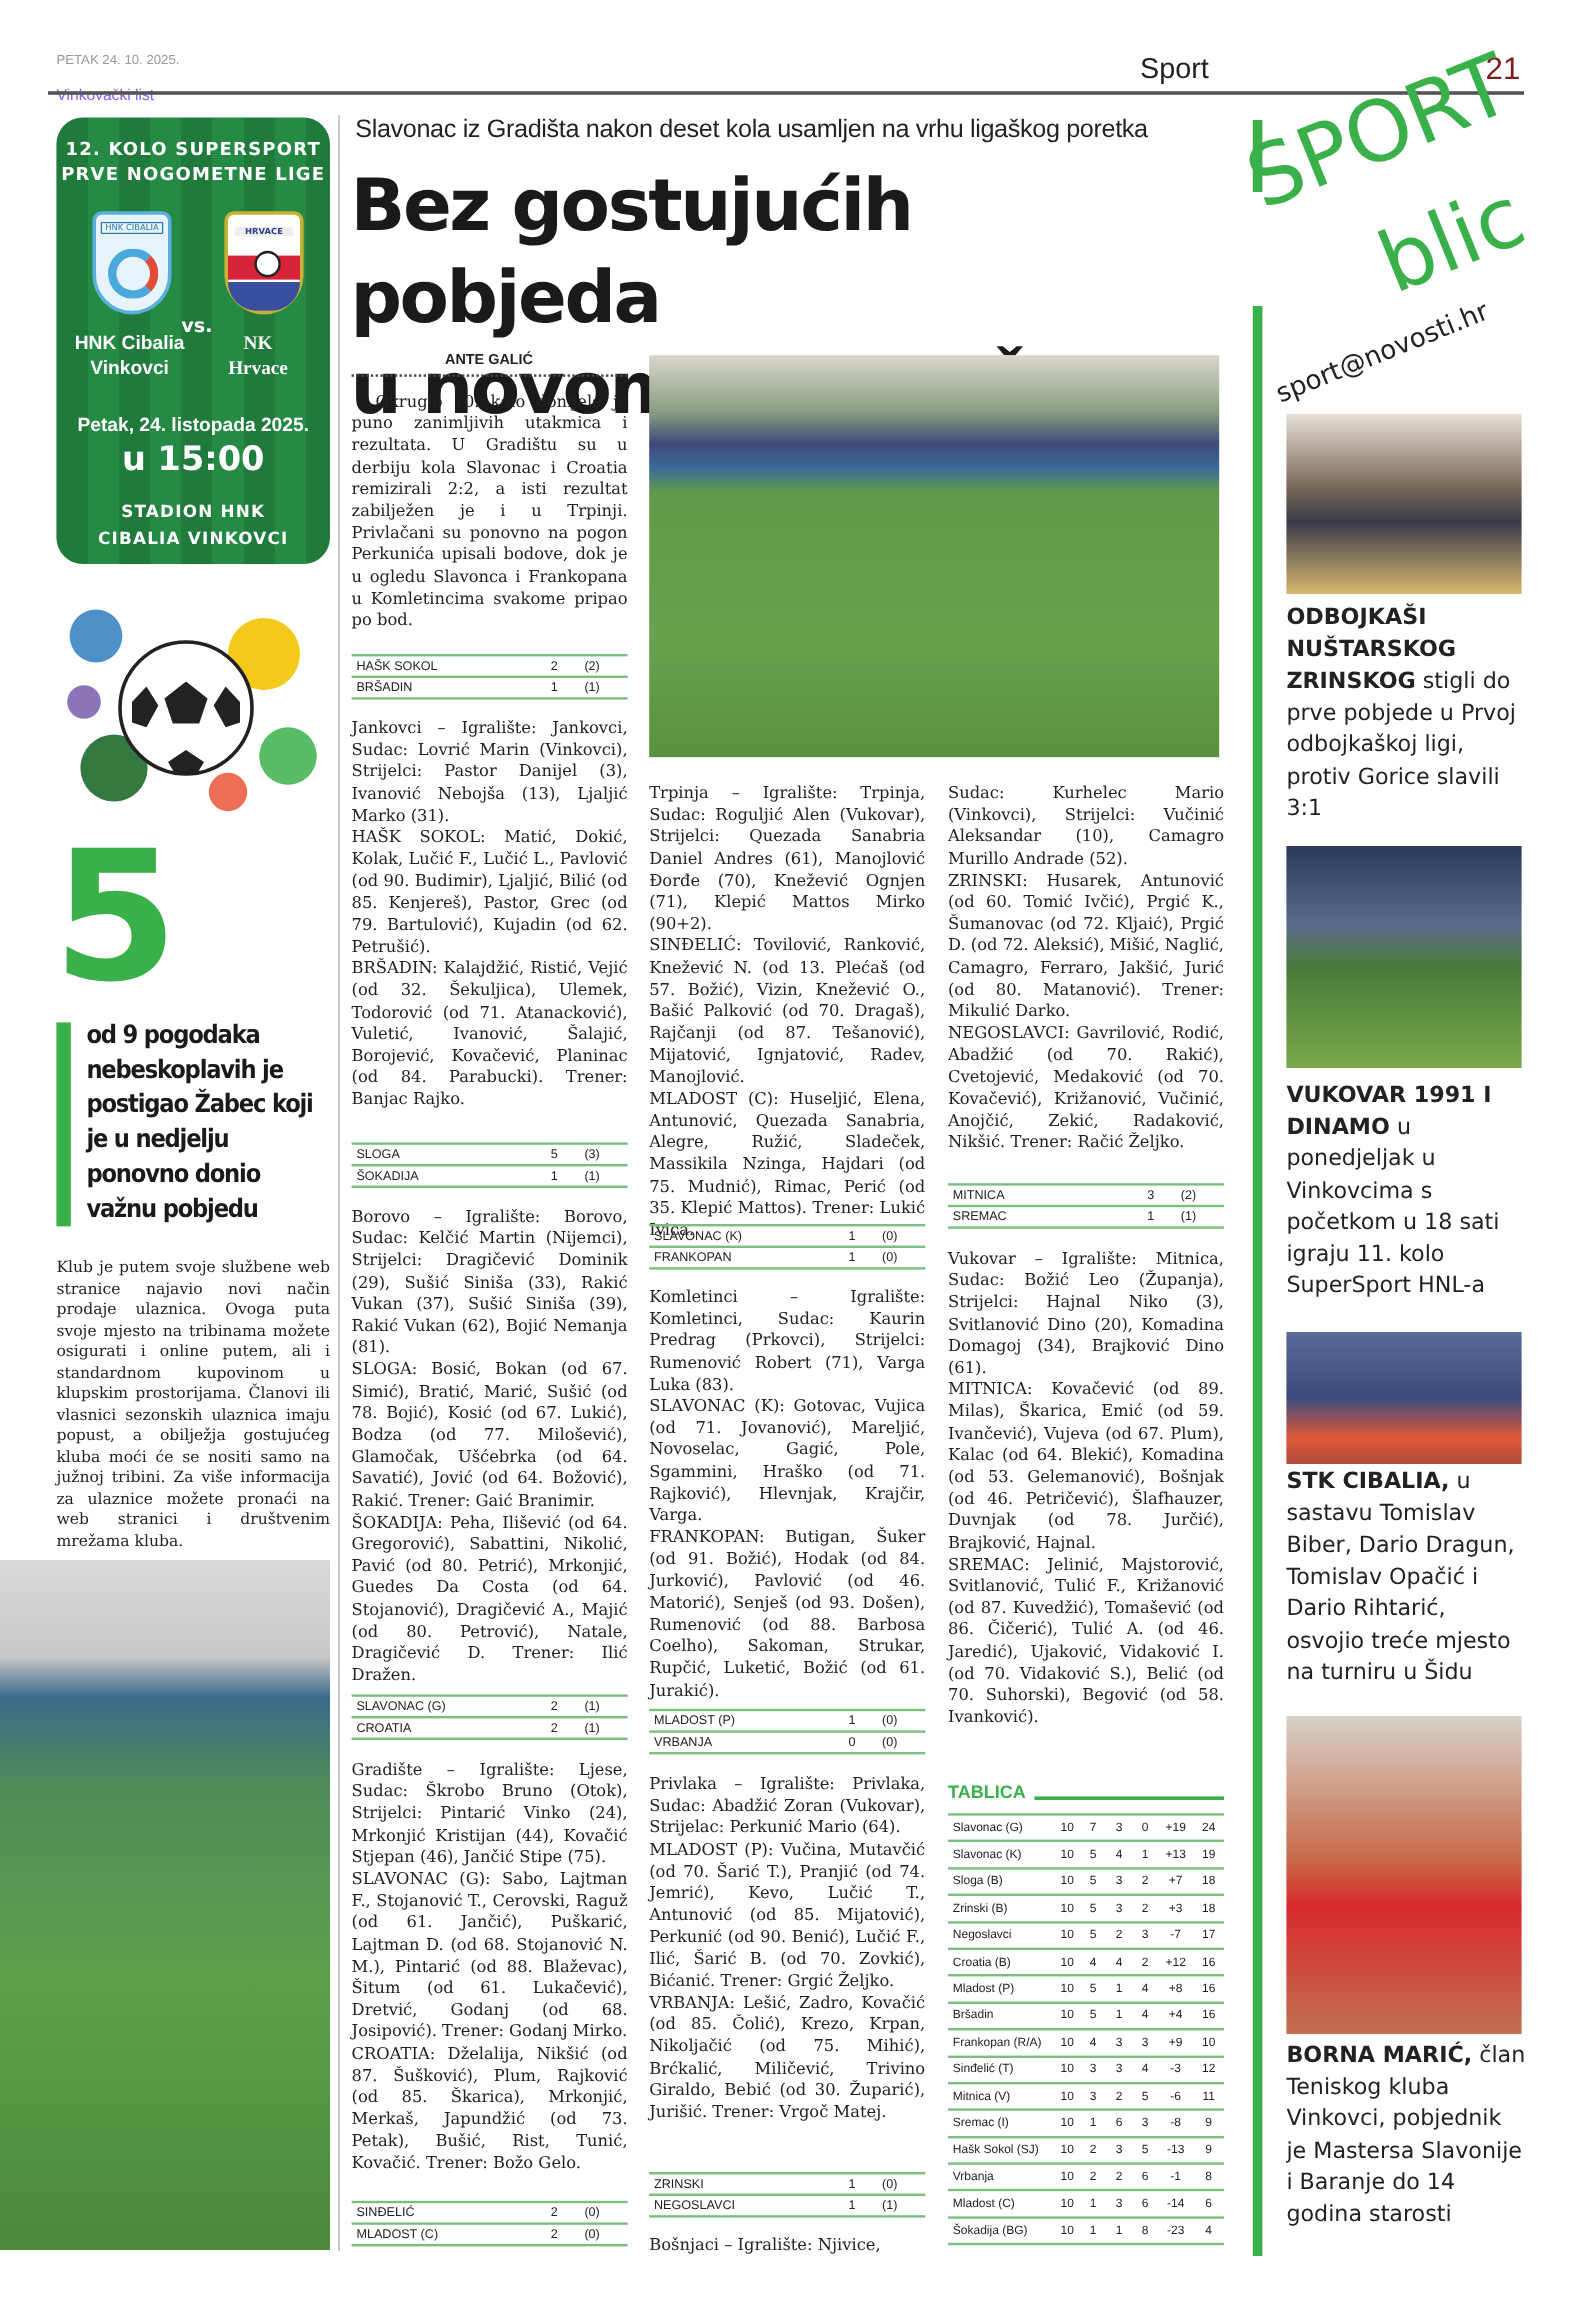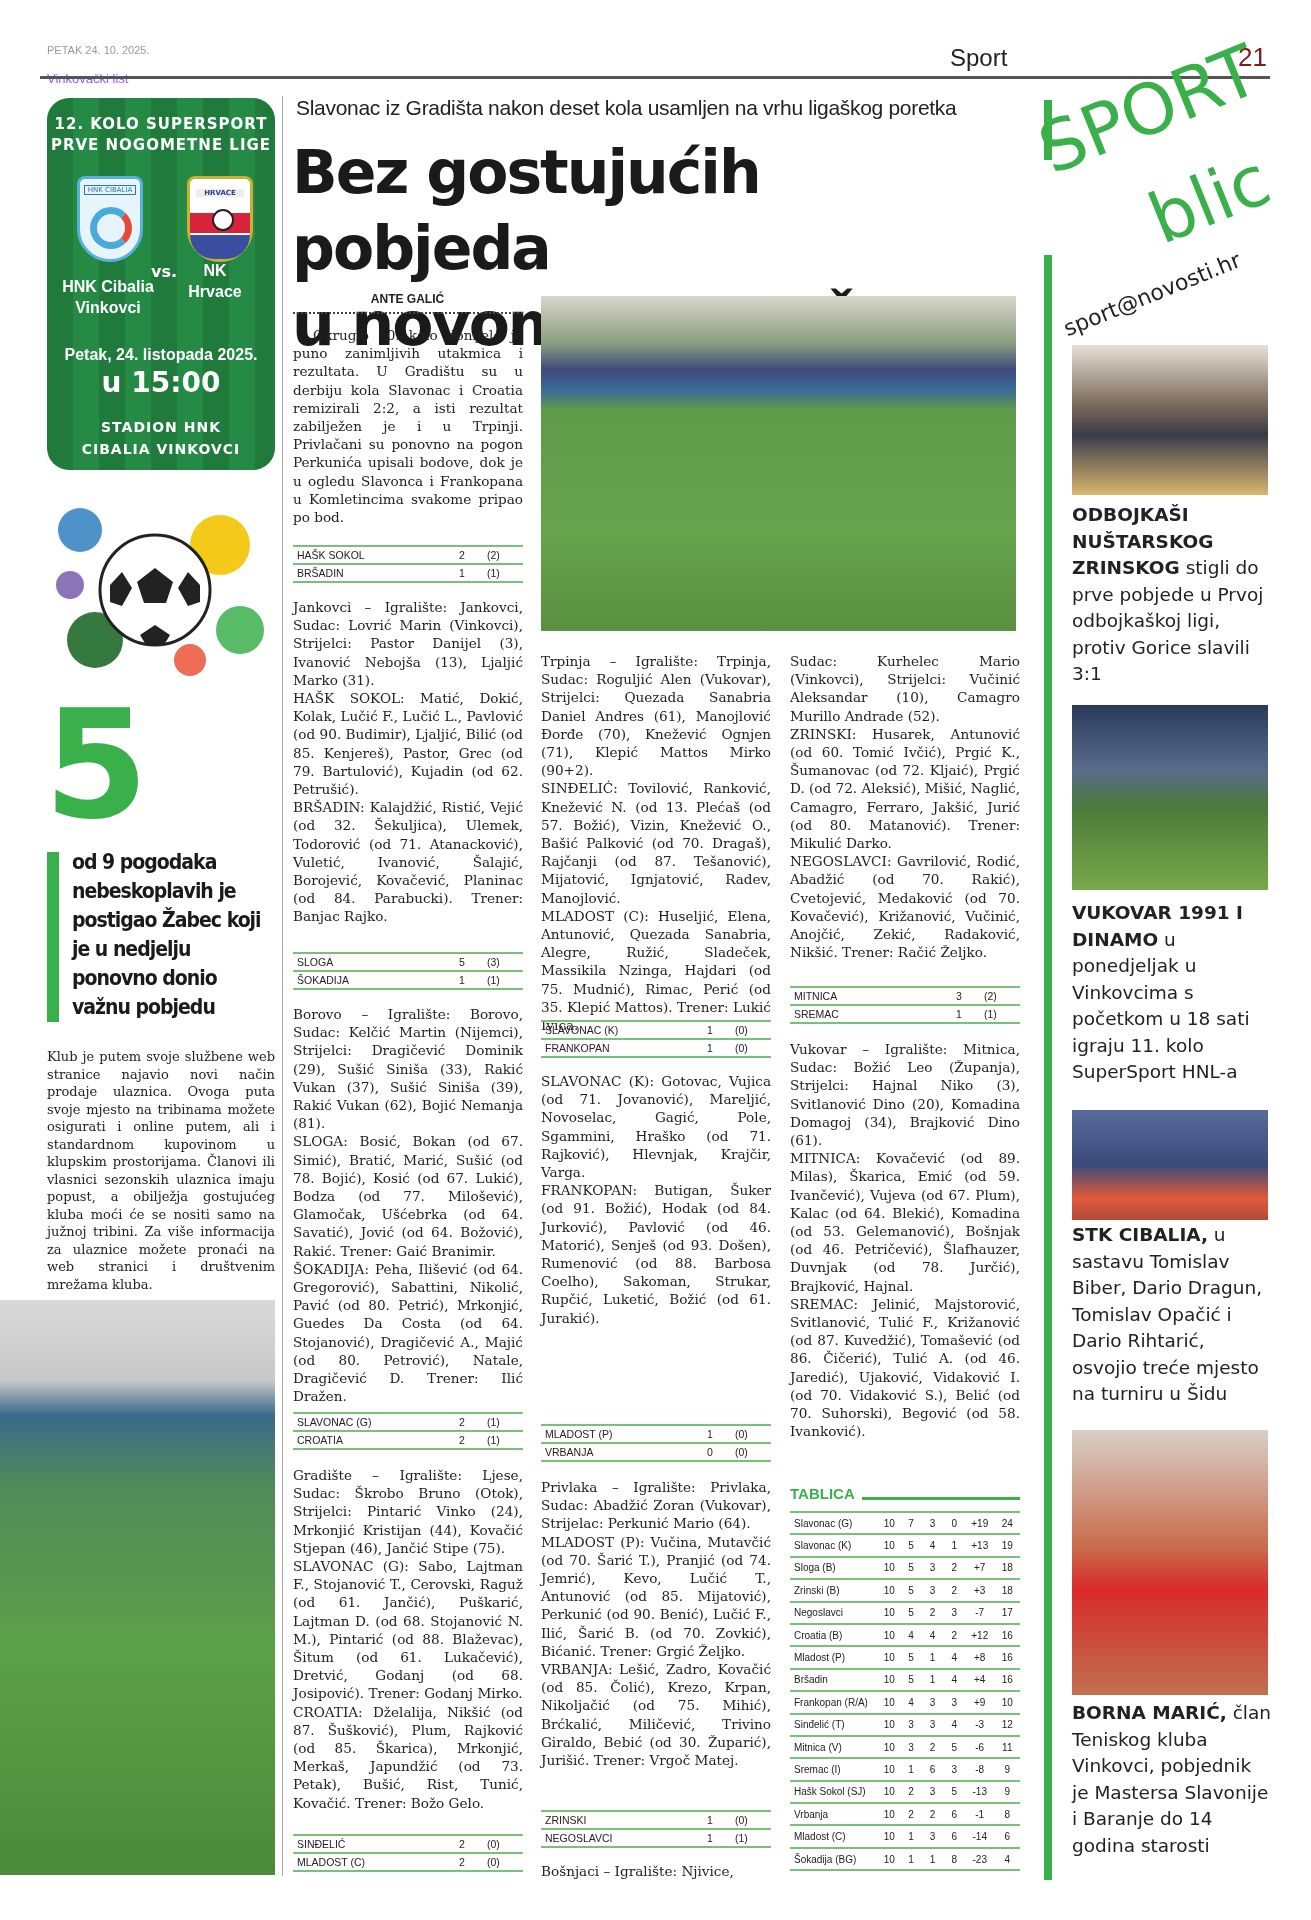--- a/index.html
+++ b/index.html
@@ -16,21 +16,21 @@
 .crest1{left:30px;top:78px;background:#e8f4fb;border:3px solid #5ab0dc}
 .crest1 .ring{position:absolute;left:10px;top:28px;width:42px;height:42px;border-radius:50%;border:7px solid #4aa9dc;border-right-color:#e24a3a}
 .crest1 .lbl{position:absolute;top:6px;left:4px;right:4px;font-size:7px;color:#2a78b0;border:1px solid #2a78b0}
 .crest2{left:140px;top:78px;background:#fff;border:3px solid #c8b233}
 .crest2 .band{position:absolute;top:34px;left:0;right:0;height:20px;background:#d8243a}
 .crest2 .bridge{position:absolute;top:56px;left:0;right:0;bottom:0;background:#3a4fa0;border-radius:0 0 30px 30px}
 .crest2 .ball{position:absolute;left:22px;top:30px;width:22px;height:22px;border-radius:50%;background:#fff;border:2px solid #222}
 .crest2 .lbl{position:absolute;top:10px;left:6px;right:6px;font-size:7px;color:#2b3e8a;background:#eee;font-weight:bold}
 .promo .vs{position:absolute;left:104px;top:164px;font-size:16px;font-weight:bold}
 .promo .t1{position:absolute;left:6px;top:178px;width:110px;font-size:16px;font-weight:bold;line-height:21px;font-family:"Liberation Sans",sans-serif}
-.promo .t2{position:absolute;left:118px;top:162px;width:100px;font-size:16px;font-weight:bold;line-height:21px;font-family:Liberation Sans, sans-serif}
+.promo .t2{position:absolute;left:118px;top:178px;width:100px;font-size:16px;font-weight:bold;line-height:21px;font-family:Liberation Serif, serif}
 .promo .date{position:absolute;top:248px;width:100%;font-size:16px;font-weight:bold;font-family:"Liberation Sans",sans-serif}
 .promo .time{position:absolute;top:268px;width:100%;font-size:28px;font-weight:bold}
 .promo .stadium{position:absolute;top:318px;width:100%;font-size:14px;font-weight:bold;letter-spacing:1px;line-height:22px}
 .splash{left:40px;top:490px;width:235px;height:205px}
 .bignum{left:44px;top:690px;font:bold 150px "DejaVu Sans",sans-serif;color:#3ab04a;line-height:150px}
 .quote-bar{left:47px;top:852px;width:12px;height:170px;background:#3ab04a}
 .quote{left:72px;top:848px;width:205px;font:bold 21px "DejaVu Sans Condensed","DejaVu Sans",sans-serif;line-height:29px;letter-spacing:-1px;color:#1a1a1a}
 .body-left{left:47px;top:1048px;width:228px;font-size:13px;line-height:17.5px;text-align:justify}
 .photo-left{left:0;top:1300px;width:275px;height:575px;background:linear-gradient(180deg,#d9d9d9 0%,#c8c8c8 14%,#3a6a8a 20%,#4f8a5a 32%,#5da04a 60%,#4a8a3a 100%)}
 .col-rule{top:96px;width:1px;background:#aaa;height:1780px}
@@ -214,20 +214,21 @@
       <span class="g">1</span>
       <span class="h">(0)</span>
     </div>
   <div class="row">
       <span class="n">FRANKOPAN</span>
       <span class="g">1</span>
       <span class="h">(0)</span>
     </div>
 </div>
 <div class="abs col" style="left:541px;top:1072px">
+  <div>Komletinci – Igralište: Komletinci, Sudac: Kaurin Predrag (Prkovci), Strijelci: Rumenović Robert (71), Varga Luka (83).</div>
   <div>SLAVONAC (K): Gotovac, Vujica (od 71. Jovanović), Mareljić, Novoselac, Gagić, Pole, Sgammini, Hraško (od 71. Rajković), Hlevnjak, Krajčir, Varga.</div>
   <div>FRANKOPAN: Butigan, Šuker (od 91. Božić), Hodak (od 84. Jurković), Pavlović (od 46. Matorić), Senješ (od 93. Došen), Rumenović (od 88. Barbosa Coelho), Sakoman, Strukar, Rupčić, Luketić, Božić (od 61. Jurakić).</div>
 </div>
 <div class="abs score" style="left:541px;top:1424px">
   <div class="row">
       <span class="n">MLADOST (P)</span>
       <span class="g">1</span>
       <span class="h">(0)</span>
     </div>
   <div class="row">

